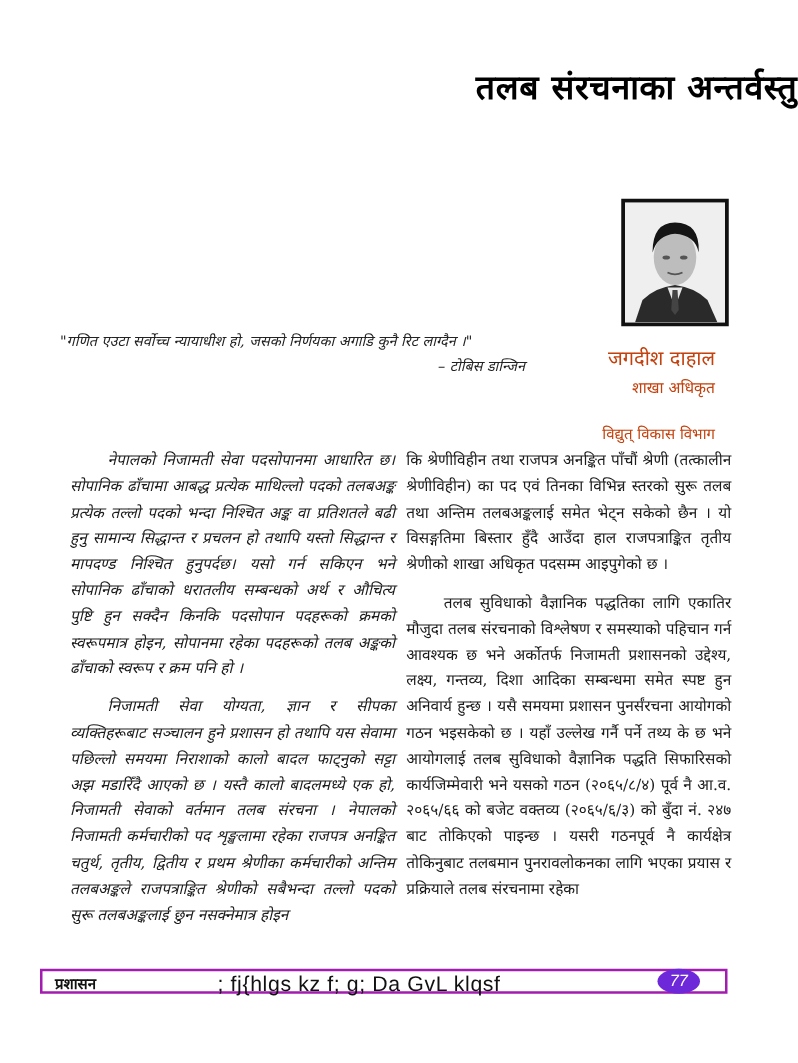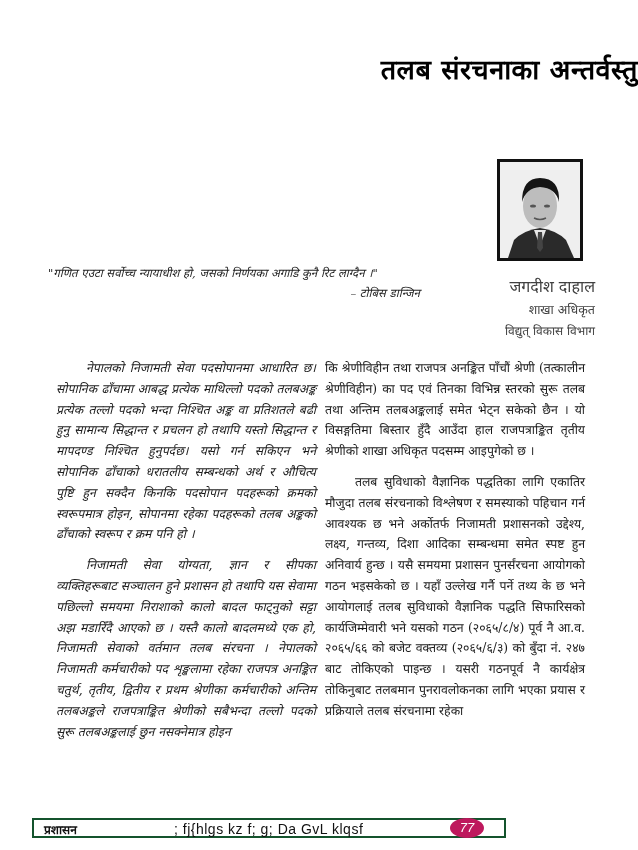--- a/index.html
+++ b/index.html
@@ -6,33 +6,33 @@
   body { width: 638px; height: 850px; position: relative; overflow: hidden;
          font-family: "DejaVu Serif", serif; color: #111; }
   .title { position: absolute; left: 0; width: 638px; top: 50px; text-align: right;
            font-family: "DejaVu Sans", sans-serif; font-weight: bold; font-size: 27px; letter-spacing: 0.5px; color: #000; }
   .photo { position: absolute; left: 497px; top: 159px; width: 86px; height: 102px;
            border: 3px solid #111; background: linear-gradient(180deg,#f4f4f4 0%,#e9e9e9 100%); overflow: hidden; box-sizing: border-box; }
   .photo svg { width: 100%; height: 100%; display: block; }
   .quote { position: absolute; left: 48px; top: 263px; width: 380px;
            font-family: "DejaVu Serif", serif; font-style: italic; font-size: 11.5px; line-height: 20px; color: #222; }
   .quote .attr { position: absolute; right: 8px; top: 20px; margin-left: 32px; }
-  .author { position: absolute; right: 43px; top: 275px; text-align: right; font-family: "DejaVu Sans", sans-serif; color: #404040; }
+  .author { position: absolute; right: 66px; top: 275px; text-align: right; font-family: "DejaVu Sans", sans-serif; color: #c2410c; }
   .author .name { font-size: 16px; margin-bottom: 4px; }
-  .author .role { font-size: 12.5px; margin-bottom: 4px; }
+  .author .role { font-size: 12.5px; margin-bottom: 20px; }
   .author .dept { font-size: 12px; }
   .col { position: absolute; top: 358px; width: 260px; font-size: 12.3px; line-height: 20.8px; text-align: justify; color: #1a1a1a; }
   .col p { margin: 0 0 10px 0; text-indent: 30px; }
   .col p.nocut { text-indent: 0; }
   .col-left { left: 56px; font-style: italic; }
   .col-right { left: 325px; }
-  .footer { position: absolute; left: 32px; top: 818px; width: 474px; height: 20px; border: 2px solid #14532d; box-sizing: border-box; }
+  .footer { position: absolute; left: 32px; top: 775px; width: 550px; height: 20px; border: 2px solid #a21caf; box-sizing: border-box; }
   .footer .mag { position: absolute; left: 10px; top: 1px; font-family: "DejaVu Sans", sans-serif; font-weight: bold; font-size: 12px; }
-  .footer .tag { position: absolute; left: 140px; top: 1px; font-family: "Liberation Sans", sans-serif; font-size: 14px; letter-spacing: 0.5px; }
-  .footer .pg { position: absolute; right: 20px; top: -2px; width: 34px; height: 20px; border-radius: 50%; background: #be185d; color: #fff;
+  .footer .tag { position: absolute; left: 140px; top: 1px; font-family: "Liberation Sans", sans-serif; font-size: 17px; letter-spacing: 0.5px; }
+  .footer .pg { position: absolute; right: 20px; top: -2px; width: 34px; height: 20px; border-radius: 50%; background: #6d28d9; color: #fff;
                 font-family: "Liberation Sans", sans-serif; font-style: italic; font-size: 13px; text-align: center; line-height: 20px; }
 </style>
 </head>
 <body>
 
 <div class="title">तलब संरचनाका अन्तर्वस्तु</div>
 
 <div class="photo">
   <svg viewBox="0 0 80 96">
     <rect x="0" y="0" width="80" height="96" fill="#efefef"></rect>

